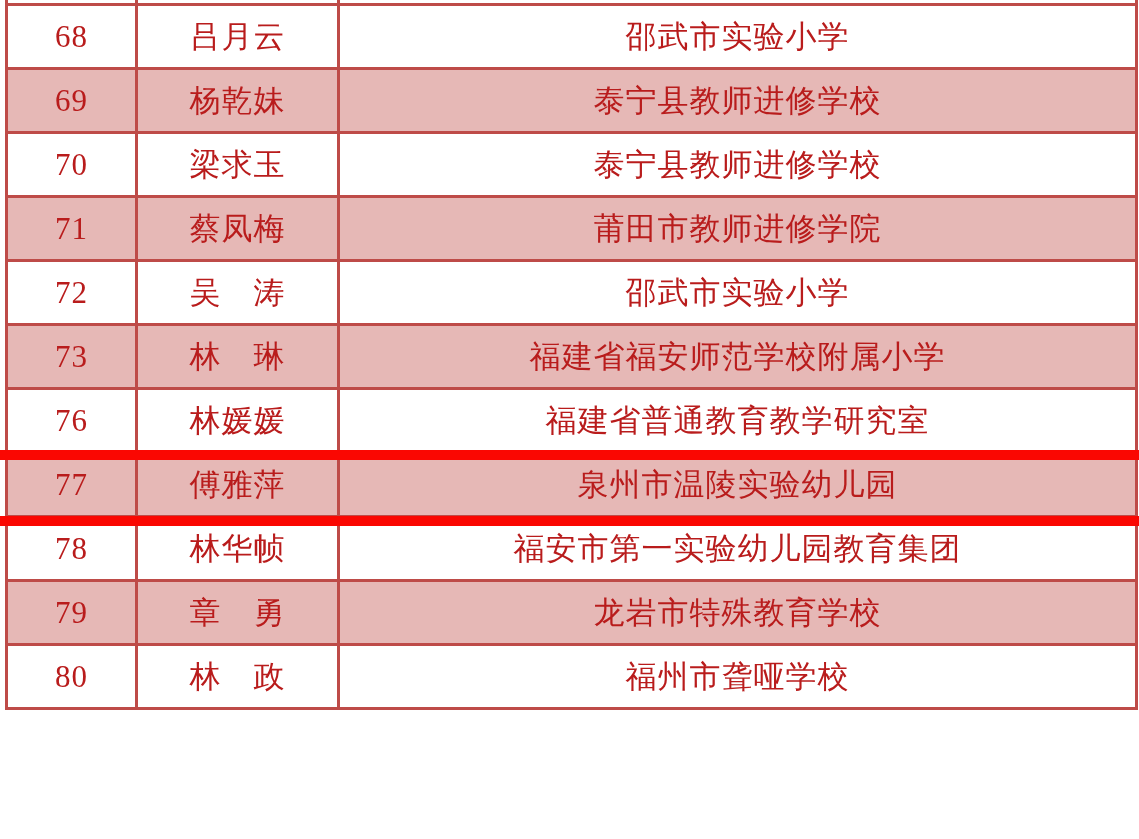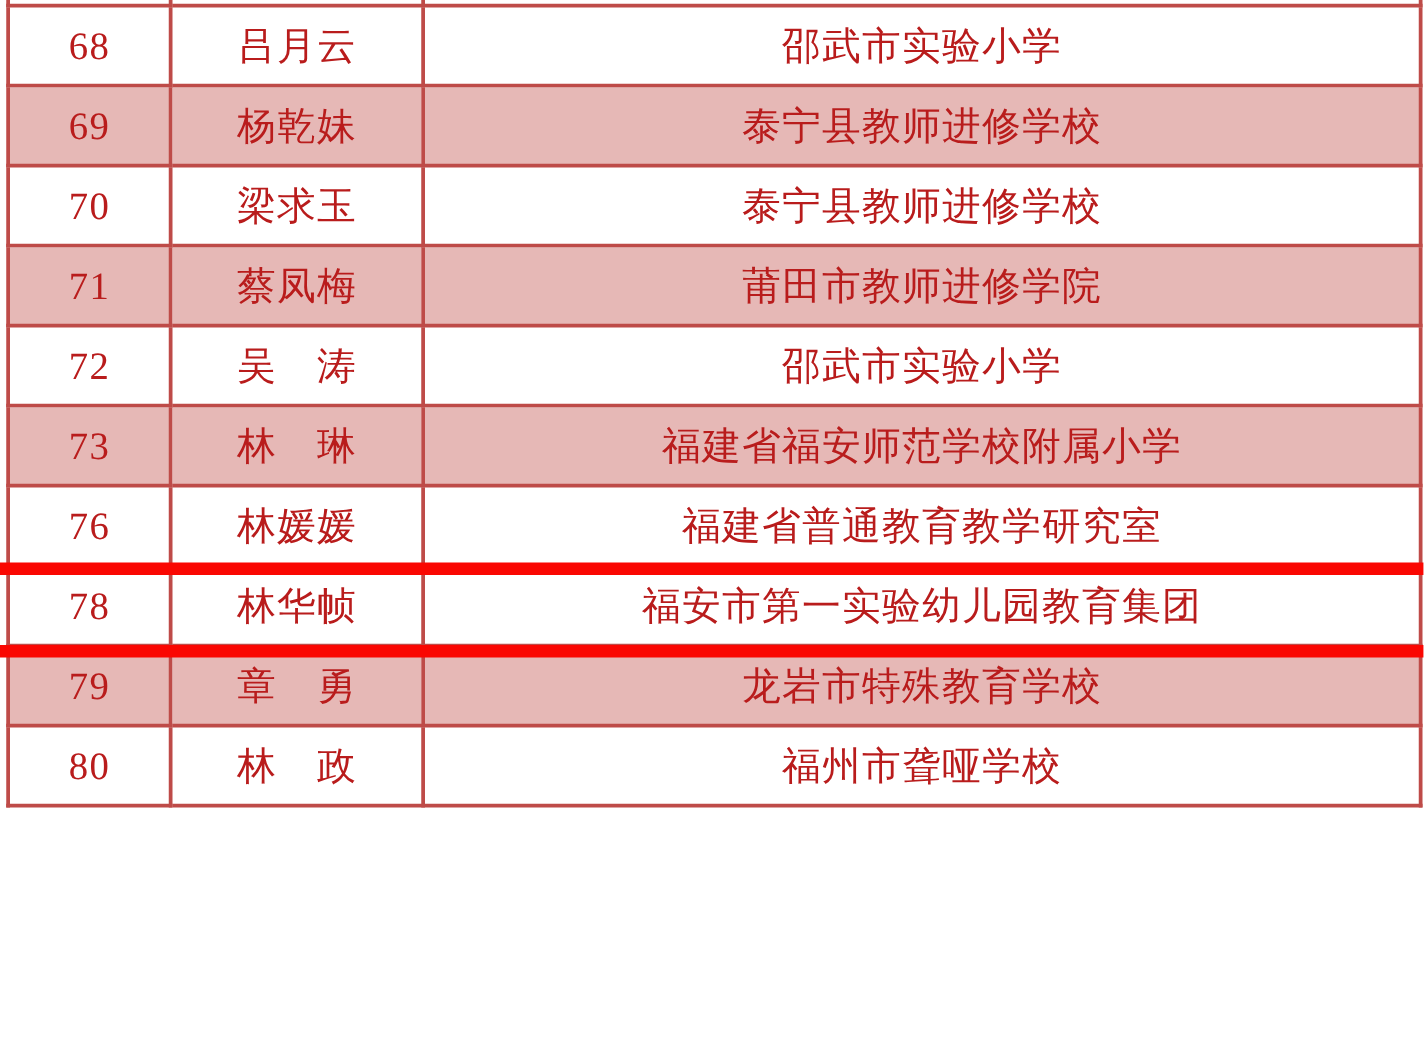--- a/index.html
+++ b/index.html
@@ -110,20 +110,25 @@
       <tr class="data-row shaded">
         <td class="num-cell">73</td>
         <td class="name-cell">林　琳</td>
         <td class="school-cell">福建省福安师范学校附属小学</td>
       </tr>
       <tr class="data-row">
         <td class="num-cell">76</td>
         <td class="name-cell">林媛媛</td>
         <td class="school-cell">福建省普通教育教学研究室</td>
       </tr>
+      <tr class="data-row shaded">
+        <td class="num-cell">77</td>
+        <td class="name-cell">傅雅萍</td>
+        <td class="school-cell">泉州市温陵实验幼儿园</td>
+      </tr>
       <tr class="data-row">
         <td class="num-cell">78</td>
         <td class="name-cell">林华帧</td>
         <td class="school-cell">福安市第一实验幼儿园教育集团</td>
       </tr>
       <tr class="data-row shaded">
         <td class="num-cell">79</td>
         <td class="name-cell">章　勇</td>
         <td class="school-cell">龙岩市特殊教育学校</td>
       </tr>

